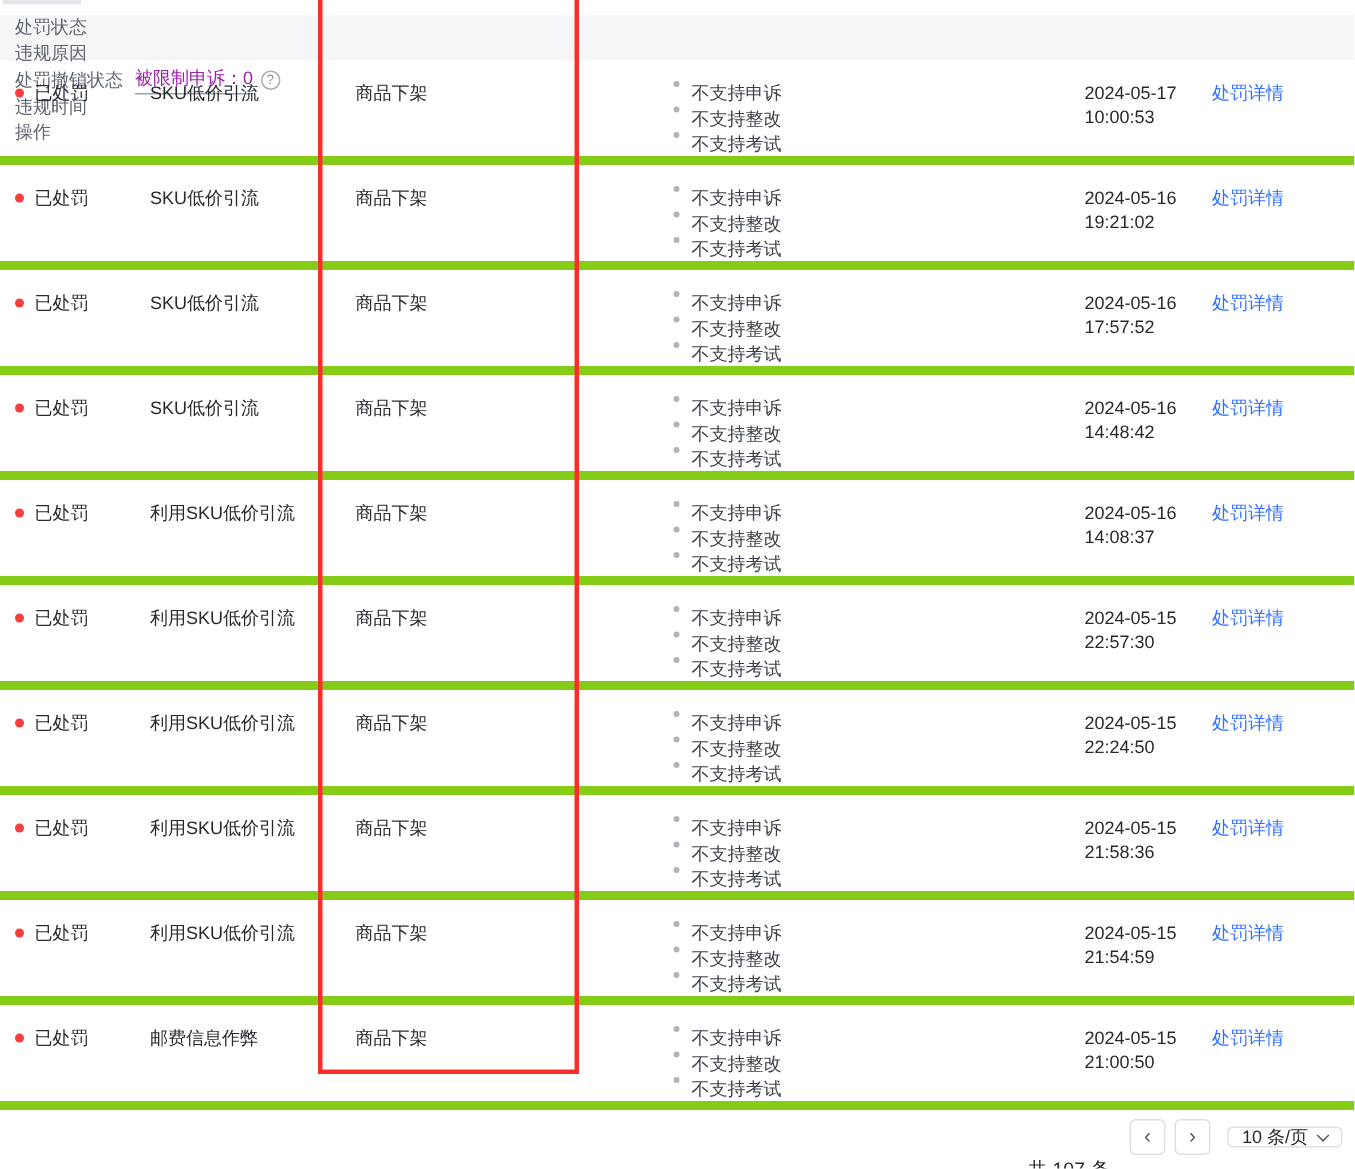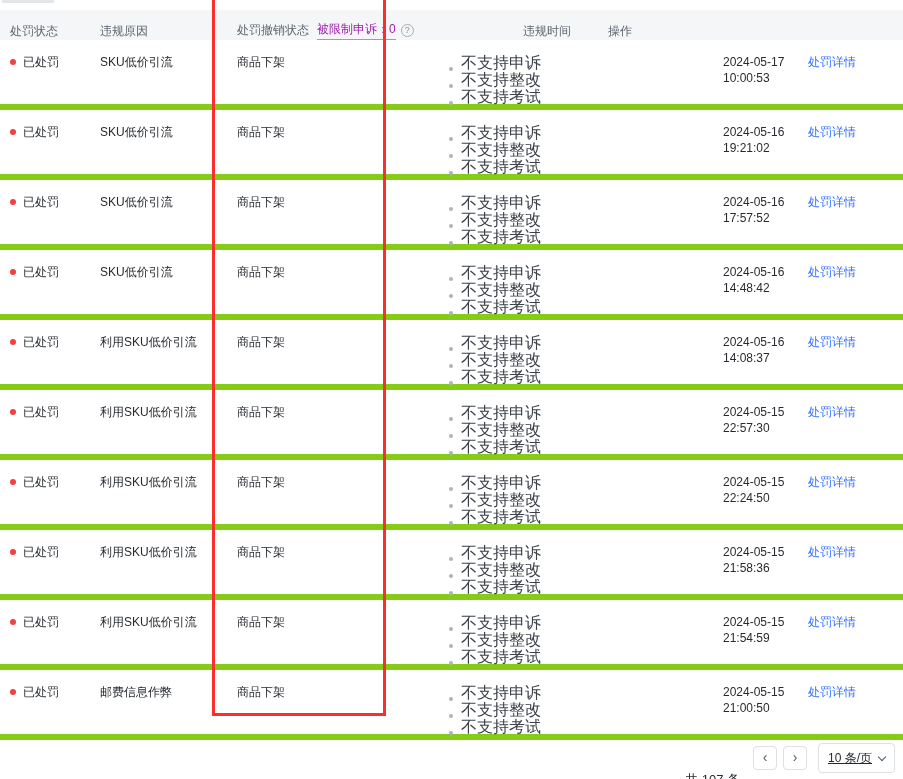--- a/index.html
+++ b/index.html
@@ -6,41 +6,41 @@
   html,body { margin:0; padding:0; }
   body {
     width:903px; height:779px; position:relative; overflow:hidden;
     background:#fff; color:#272b30;
     font-family:"Liberation Sans","DejaVu Sans",sans-serif;
   }
   .tab-indicator { position:absolute; top:0; left:2px; width:52px; height:3px; background:#e4e6e9; }
 
   .table-wrap { position:absolute; top:10px; left:0; width:903px; }
   .thead {
-    display:flex; align-items:flex-end; height:30px; background:#f5f6f7;
-    padding-left:10px; font-size:12px; color:#5f6672;
+    display:flex; align-items:flex-start; height:30px; background:#f5f6f7;
+    padding-left:10px; font-size:12px; color:#5f6672;flex-direction:column;
   }
   .c1{ width:90px; } .c2{ width:137px; } .c3{ width:200px; }
   .c4{ width:286px; } .c5{ width:85px; } .c6{ width:95px; }
   .th.c4{ display:flex; align-items:center; }
   .revoke-label{ margin-right:8px; }
   .restricted-link{ color:#a21caf; border-bottom:1px solid #9aa1ab; padding-bottom:1px; cursor:pointer; }
   .info-icon{
     display:inline-block; width:13px; height:13px; line-height:11px; margin-left:5px;
     border:1px solid #a6acb5; border-radius:50%; font-size:9px; text-align:center; color:#8a9099;
   }
 
   .tr {
     display:flex; align-items:flex-start; height:70px; padding:14px 0 0 10px;
     border-bottom:6px solid #84cc16; background:#fff;
   }
   .td { font-size:12px; color:#272b30; line-height:16px; }
   .status-dot { display:inline-block; width:6px; height:6px; border-radius:50%; background:#f53f3f; margin-right:7px; vertical-align:1px; }
   .revoke-list { list-style:none; margin:0; padding:0 0 0 12px; }
-  .revoke-list li { display:flex; align-items:flex-end; font-size:16px; color:#3c414a; line-height:17px; }
+  .revoke-list li { display:flex; align-items:flex-start; font-size:12px; color:#3c414a; line-height:17px; }
   .bullet-icon { width:4px; height:4px; border-radius:50%; background:#aeb4bc; margin-right:8px; flex:none; }
   .detail-link { color:#3370ff; font-size:12px; text-decoration:none; cursor:pointer; }
 
   .red-annotation {
     position:absolute; left:212px; top:-22px; width:174px; height:738px;
     border:3px solid #fb2d2d; z-index:5; pointer-events:none;
   }
 
   .pagination {
     position:absolute; top:744px; right:8px; height:28px;
@@ -50,23 +50,23 @@
   .pg-btn {
     min-width:24px; height:24px; margin:0 3px; padding:0 4px;
     border:1px solid #dde0e4; border-radius:4px; background:#fff;
     font-size:12px; color:#272b30; font-family:inherit;
     display:inline-flex; align-items:center; justify-content:center; cursor:pointer;
   }
   .pg-btn.nav { color:#4e5969; font-size:14px; padding-bottom:2px; }
   .pg-btn.active { border-color:#3370ff; color:#3370ff; background:#eef5ff; }
   .ellipsis { color:#8a9099; margin:0 3px; width:16px; text-align:center; letter-spacing:1px; }
   .page-size {
-    height:30px; margin-left:8px; padding:0 9px; background:#fff;
+    height:14px; margin-left:8px; padding:0 9px; background:#fff;
     border:1px solid #dde0e4; border-radius:4px; font-size:12px;
-    display:flex; align-items:center; gap:7px; cursor:pointer;text-decoration:underline;
+    display:flex; align-items:center; gap:7px; cursor:pointer;
   }
   .chevron-down { width:6px; height:6px; border-right:1.3px solid #4e5969; border-bottom:1.3px solid #4e5969; transform:rotate(45deg); margin-top:-3px; }
 </style>
 </head>
 <body>
 
 <div class="tab-indicator"></div>
 
 <div class="table-wrap">
   <div class="thead">

